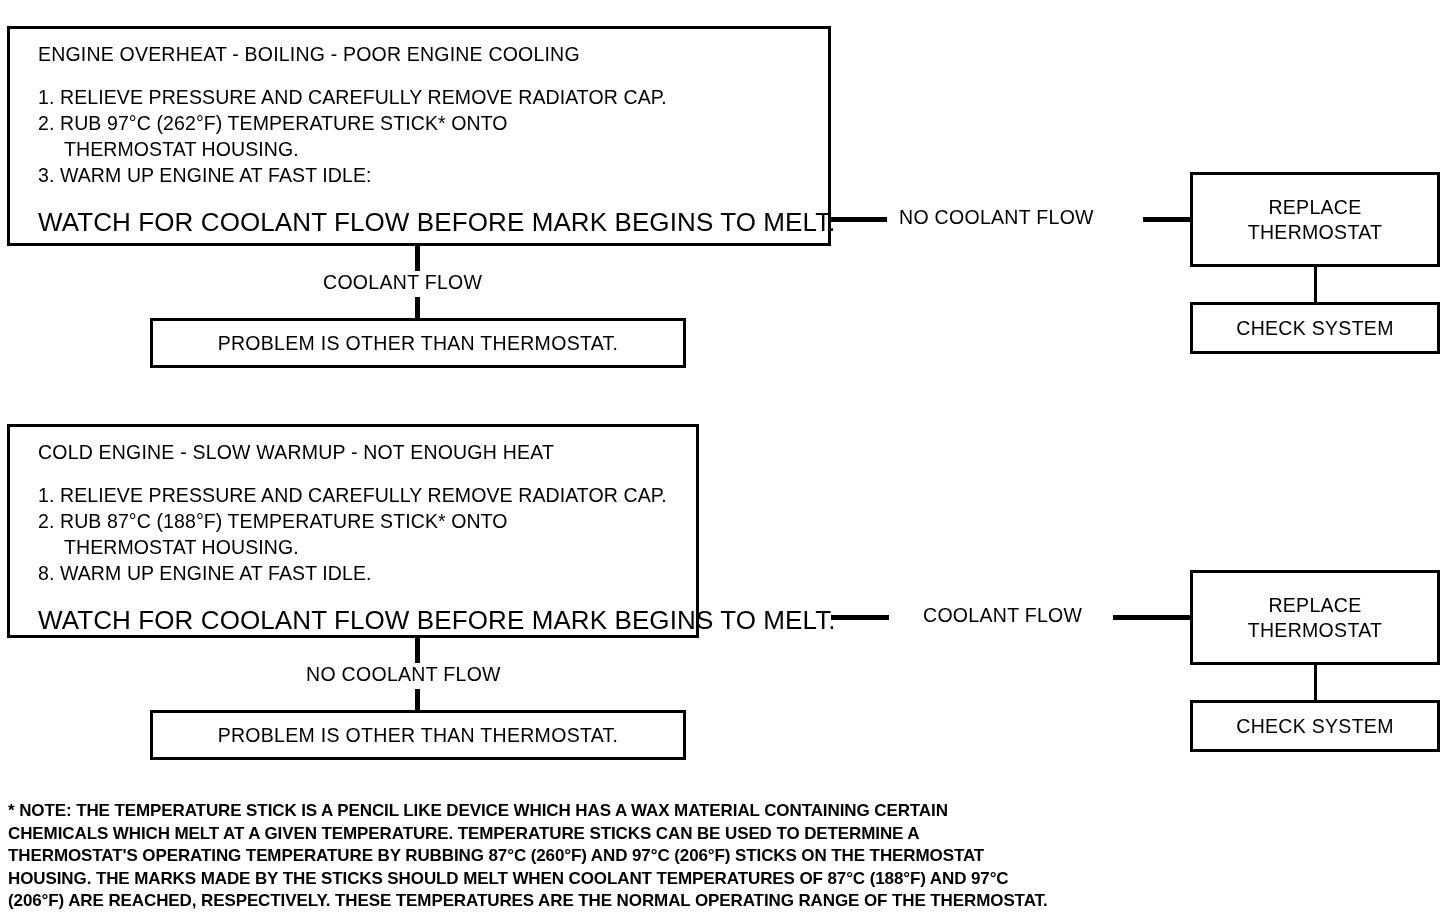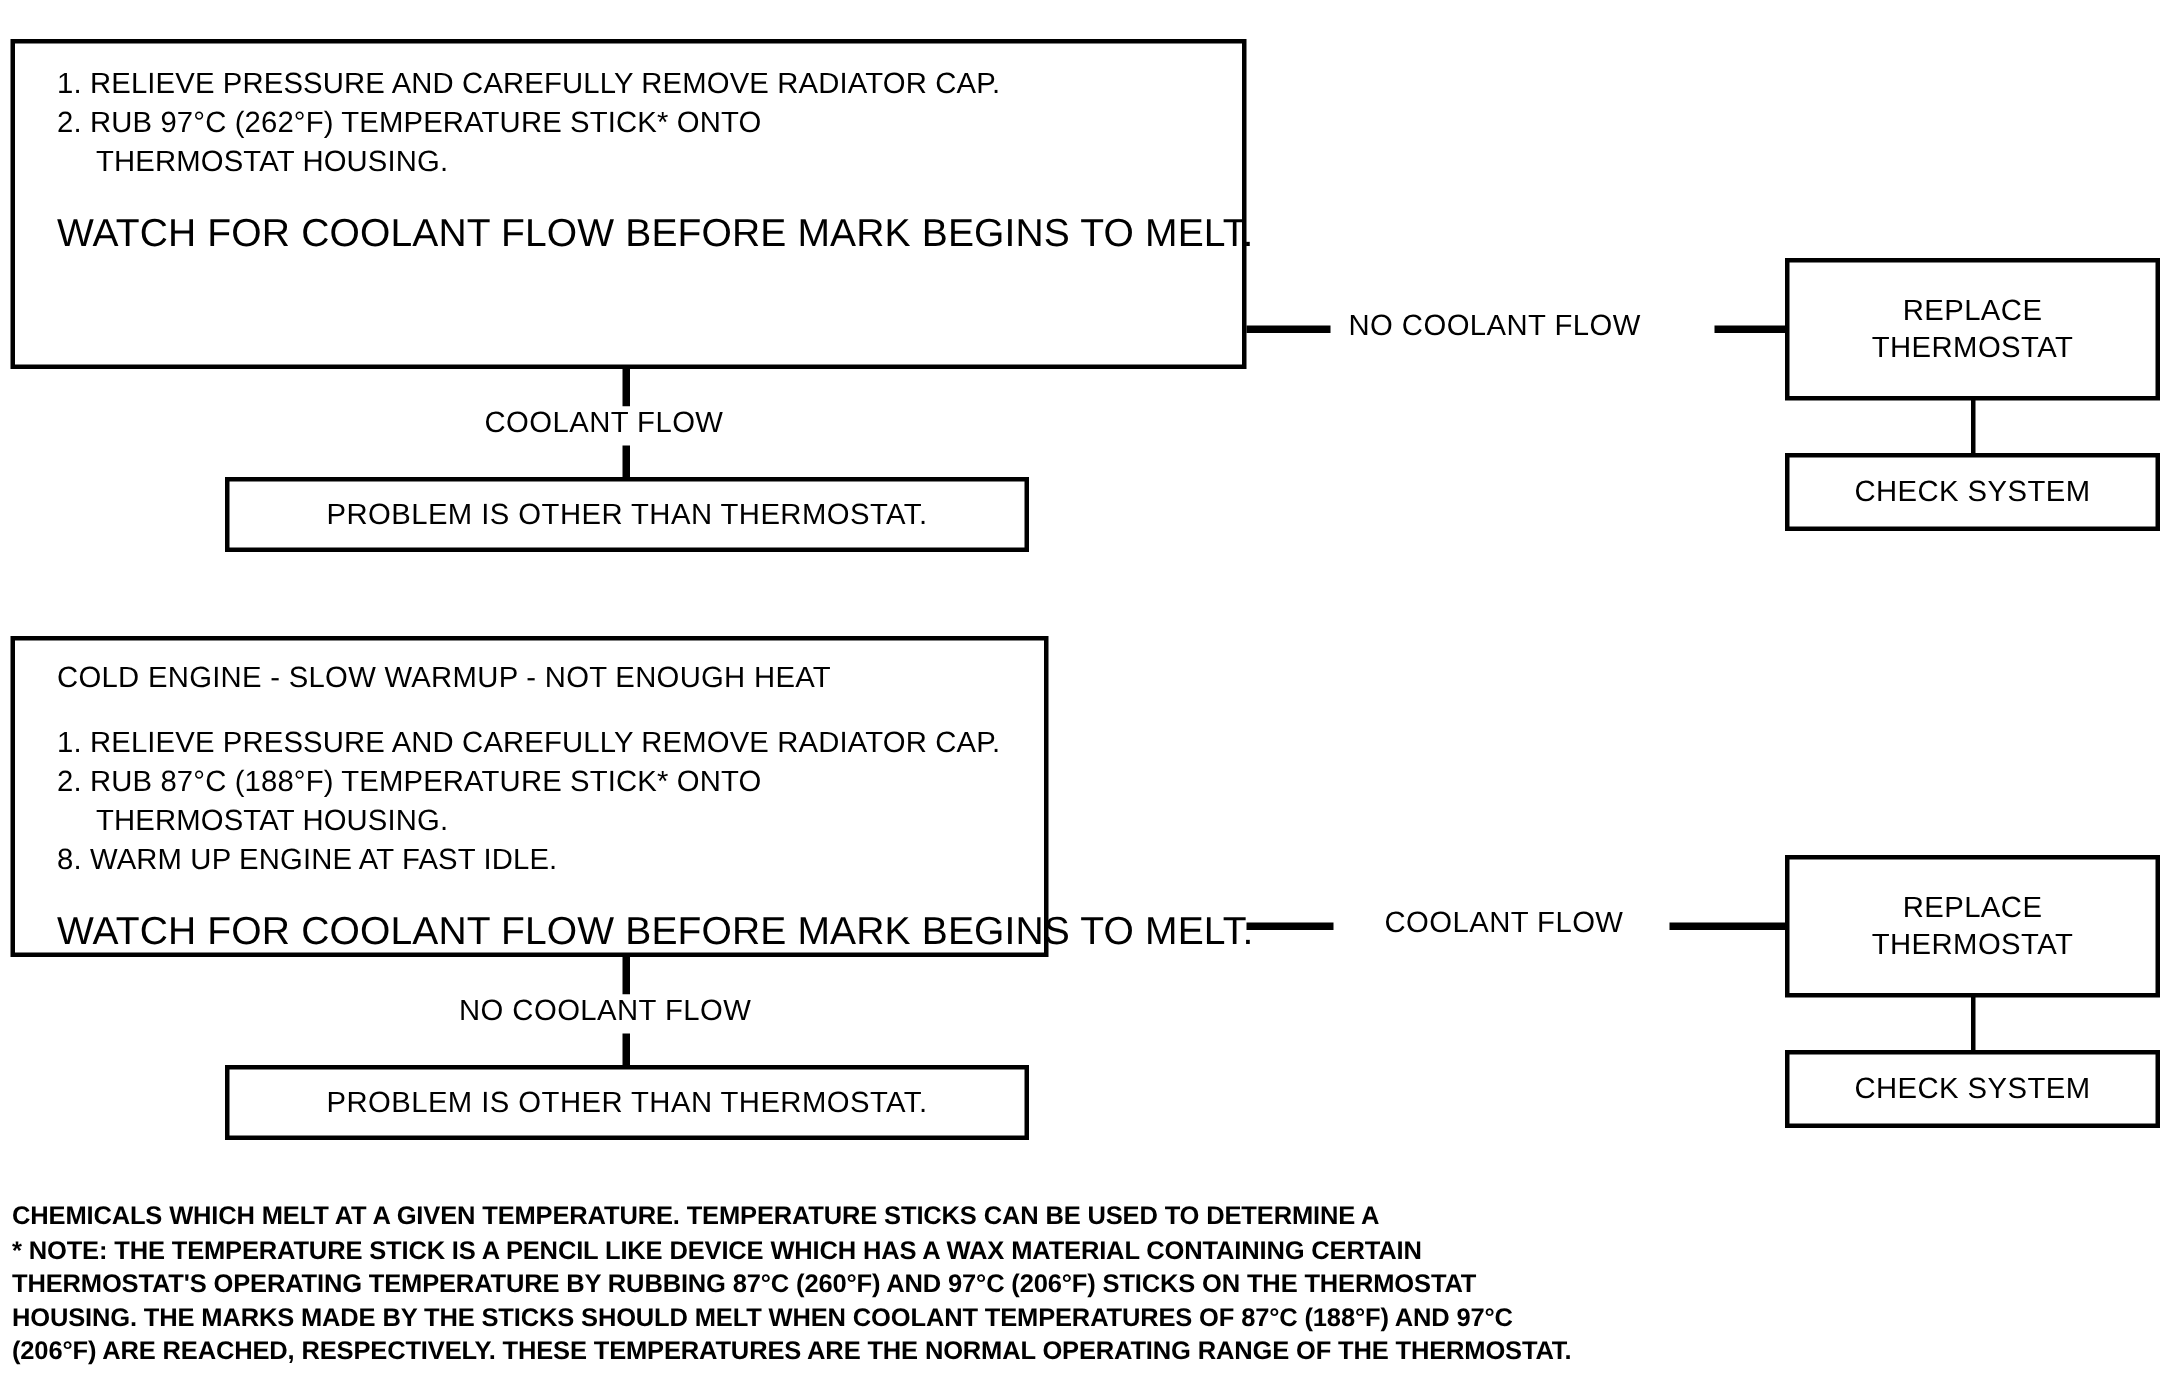--- a/index.html
+++ b/index.html
@@ -117,24 +117,26 @@
   .footnote .fn-line {
     white-space: nowrap;
   }
 </style>
 </head>
 <body>
 
 <div class="canvas">
 
   <div class="box main-box" style="left:7px; top:26px; width:824px; height:220px;">
+    <div class="main-title">ENGINE OVERHEAT - BOILING - POOR ENGINE COOLING</div>
     <div class="step-list">
       <div class="step-line">1. RELIEVE PRESSURE AND CAREFULLY REMOVE RADIATOR CAP.</div>
       <div class="step-line">2. RUB 97°C (262°F) TEMPERATURE STICK* ONTO</div>
       <div class="step-line indent">THERMOSTAT HOUSING.</div>
+      <div class="step-line">3. WARM UP ENGINE AT FAST IDLE:</div>
     </div>
     <div class="main-footer">WATCH FOR COOLANT FLOW BEFORE MARK BEGINS TO MELT.</div>
   </div>
 
   <div class="conn-h" style="left:831px; top:217px; width:56px;"></div>
   <div class="edge-label" style="left:893px; top:206px;">NO COOLANT FLOW</div>
   <div class="conn-h" style="left:1143px; top:217px; width:50px;"></div>
 
   <div class="box result-box" style="left:1190px; top:172px; width:250px; height:95px;">
     <span class="rb-text">REPLACE
@@ -183,20 +185,20 @@
 
   <div class="conn-v" style="left:415px; top:637px; height:26px;"></div>
   <div class="edge-label" style="left:300px; top:663px;">NO COOLANT FLOW</div>
   <div class="conn-v" style="left:415px; top:689px; height:22px;"></div>
 
   <div class="box result-box" style="left:150px; top:710px; width:536px; height:50px;">
     <span class="rb-text">PROBLEM IS OTHER THAN THERMOSTAT.</span>
   </div>
 
   <div class="footnote">
+    <div class="fn-line">* NOTE: THE TEMPERATURE STICK IS A PENCIL LIKE DEVICE WHICH HAS A WAX MATERIAL CONTAINING CERTAIN</div>
     <div class="fn-line">CHEMICALS WHICH MELT AT A GIVEN TEMPERATURE. TEMPERATURE STICKS CAN BE USED TO DETERMINE A</div>
-    <div class="fn-line">* NOTE: THE TEMPERATURE STICK IS A PENCIL LIKE DEVICE WHICH HAS A WAX MATERIAL CONTAINING CERTAIN</div>
     <div class="fn-line">THERMOSTAT'S OPERATING TEMPERATURE BY RUBBING 87°C (260°F) AND 97°C (206°F) STICKS ON THE THERMOSTAT</div>
     <div class="fn-line">HOUSING. THE MARKS MADE BY THE STICKS SHOULD MELT WHEN COOLANT TEMPERATURES OF 87°C (188°F) AND 97°C</div>
     <div class="fn-line">(206°F) ARE REACHED, RESPECTIVELY. THESE TEMPERATURES ARE THE NORMAL OPERATING RANGE OF THE THERMOSTAT.</div>
   </div>
 
 </div>
 
 </body></html>

